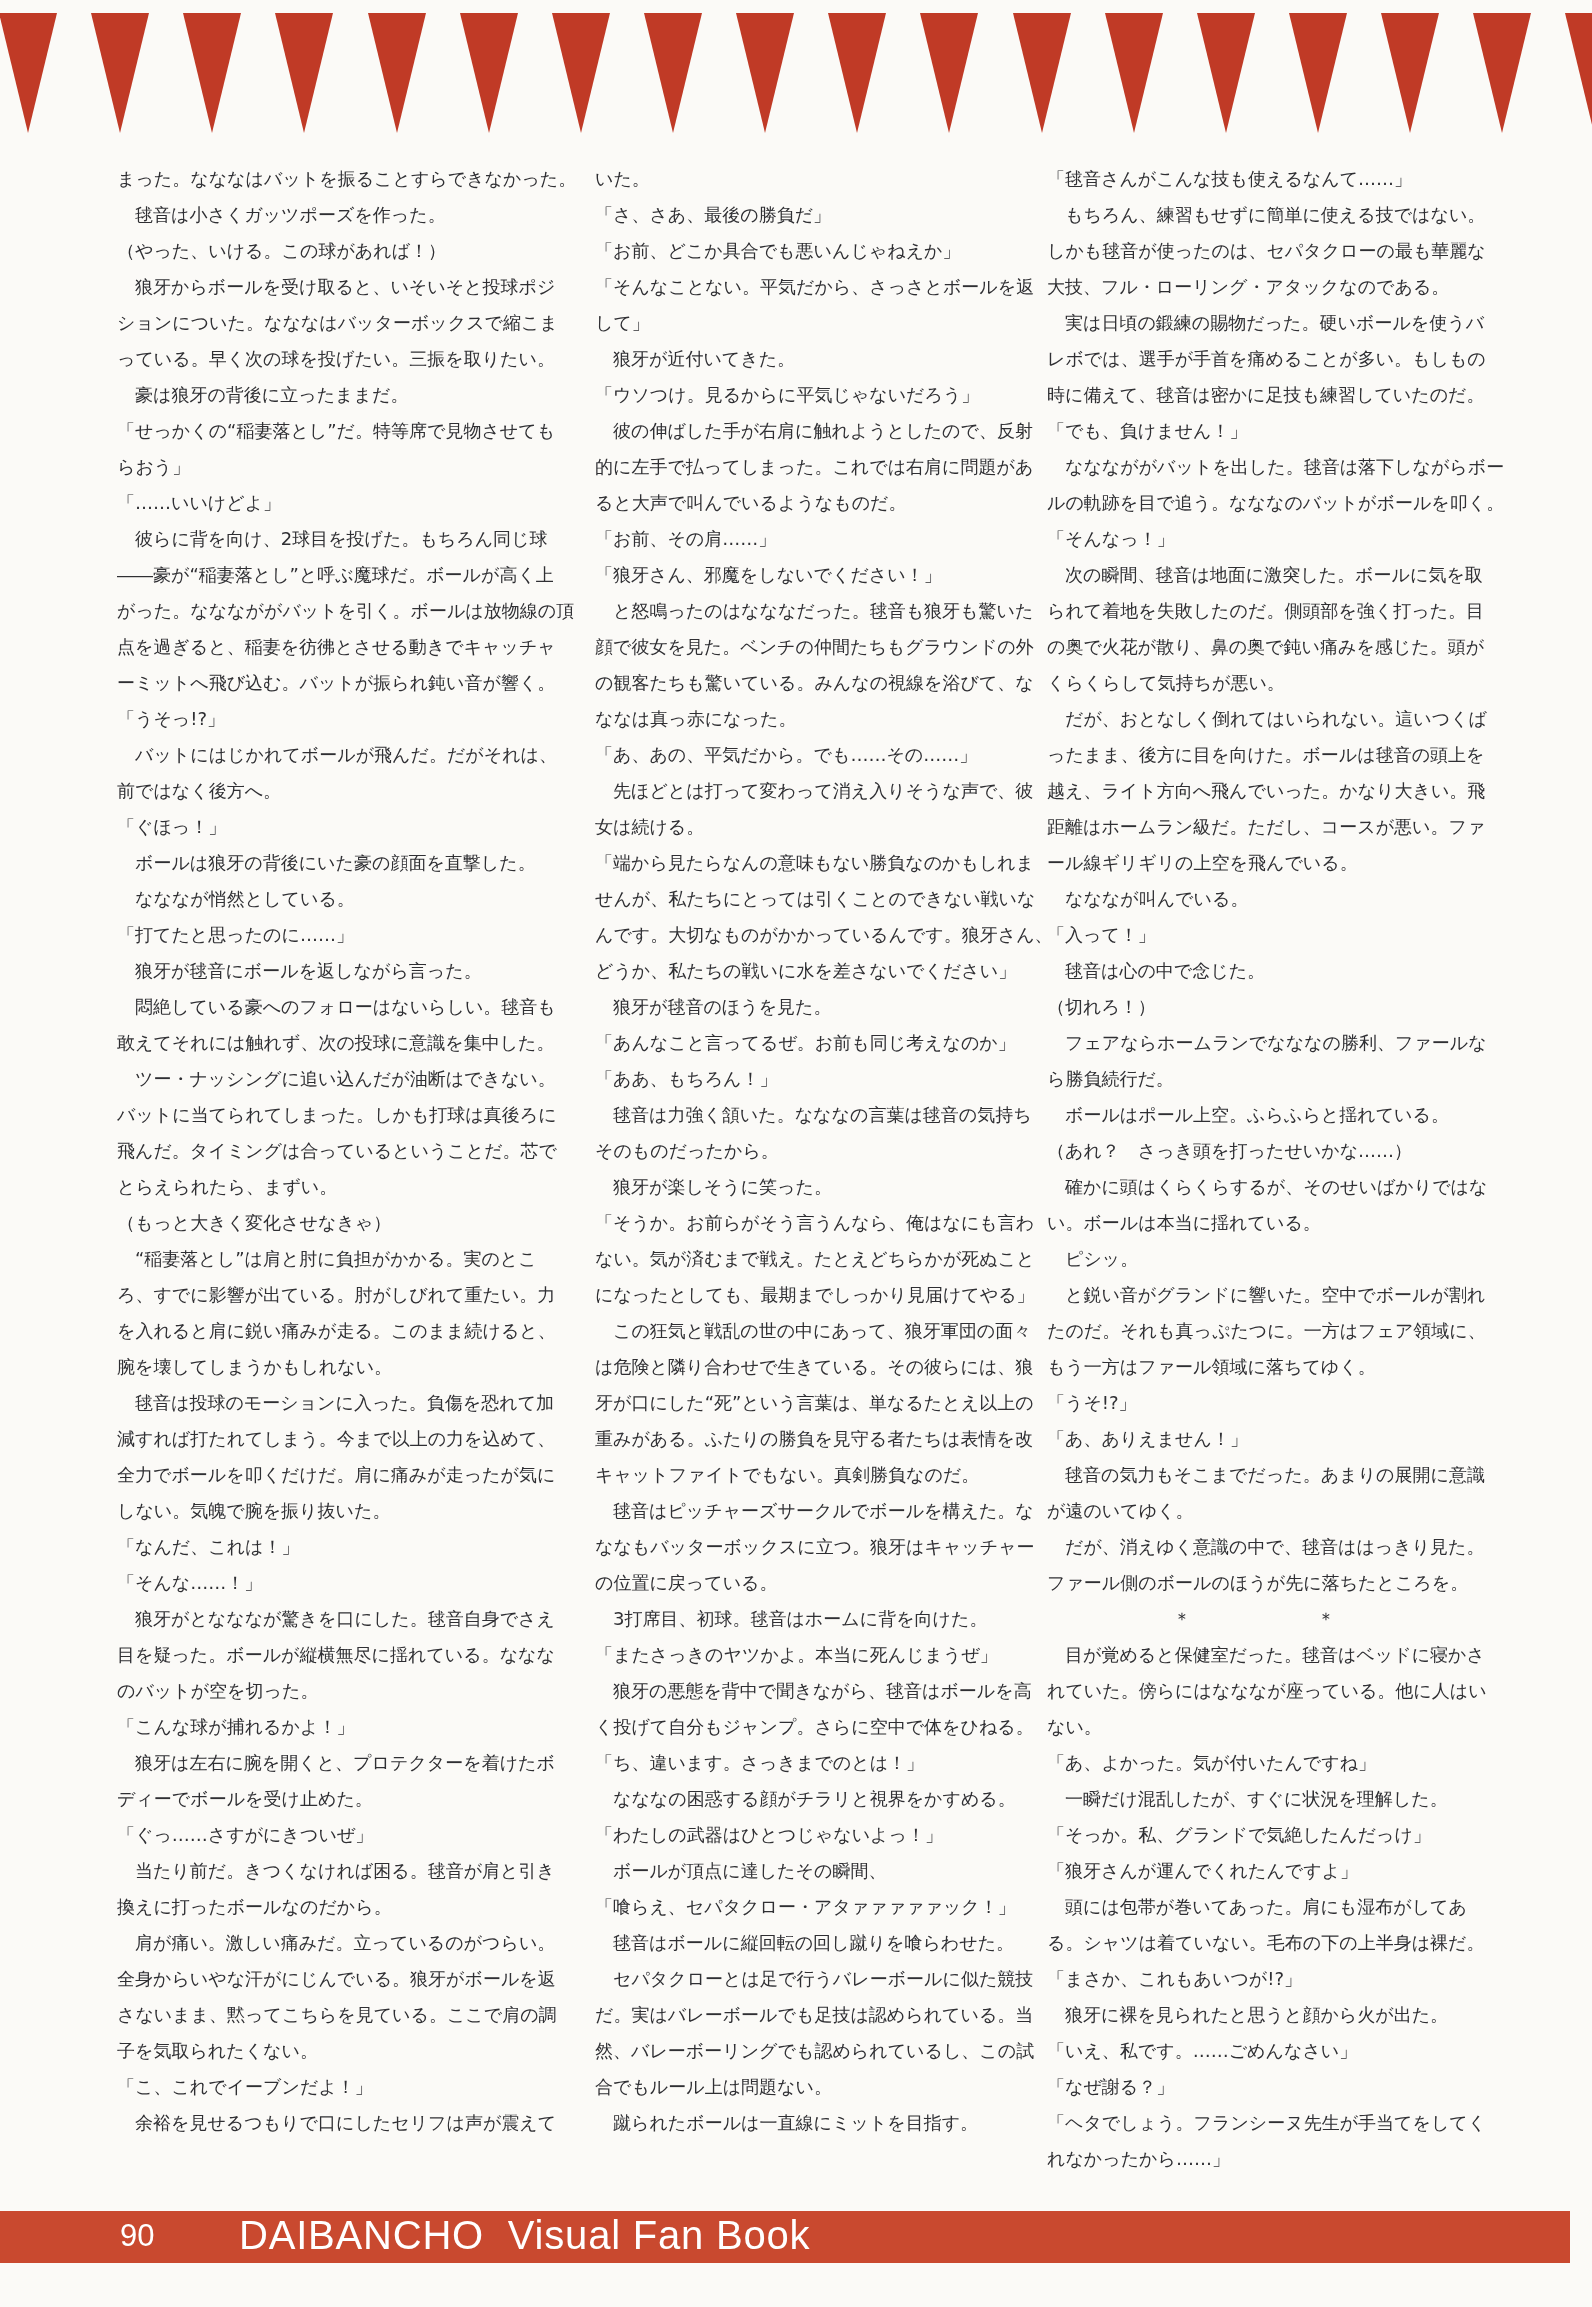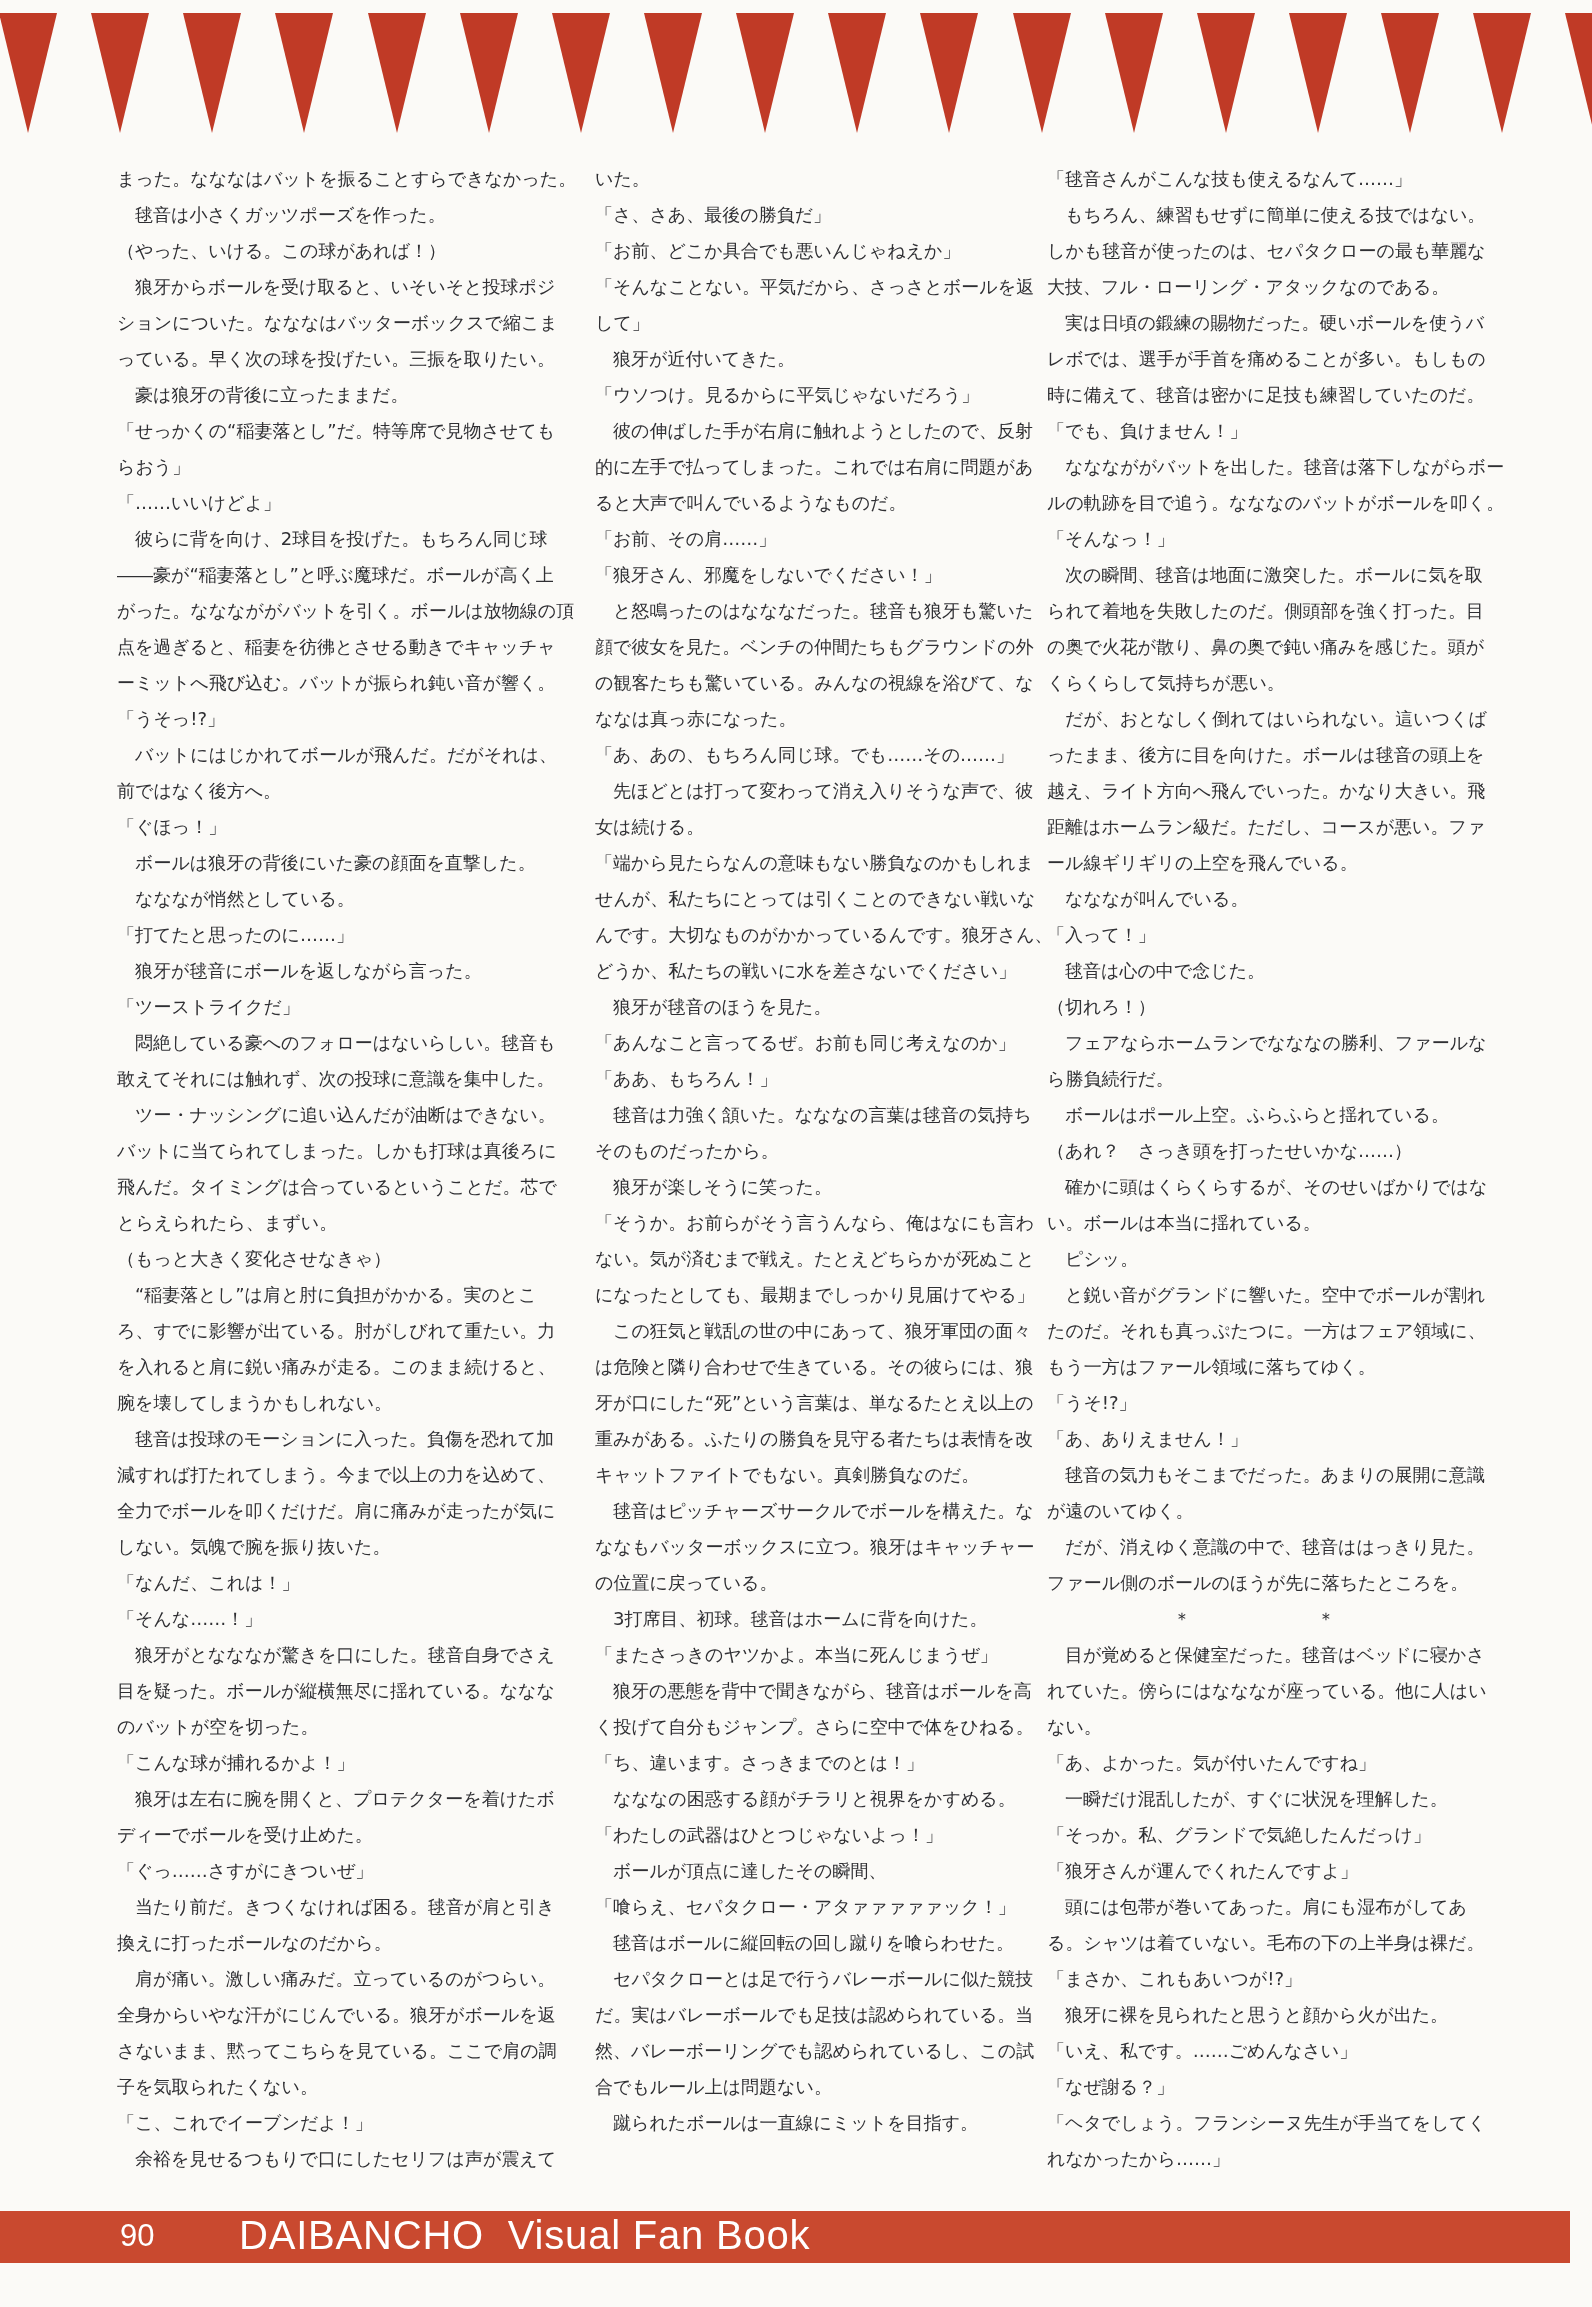--- a/index.html
+++ b/index.html
@@ -113,21 +113,20 @@
       <div class="line">点を過ぎると、稲妻を彷彿とさせる動きでキャッチャ</div>
       <div class="line">ーミットへ飛び込む。バットが振られ鈍い音が響く。</div>
       <div class="line">「うそっ!?」</div>
       <div class="line">　バットにはじかれてボールが飛んだ。だがそれは、</div>
       <div class="line">前ではなく後方へ。</div>
       <div class="line">「ぐほっ！」</div>
       <div class="line">　ボールは狼牙の背後にいた豪の顔面を直撃した。</div>
       <div class="line">　なななが悄然としている。</div>
       <div class="line">「打てたと思ったのに……」</div>
       <div class="line">　狼牙が毬音にボールを返しながら言った。</div>
-      <div class="line">「ツーストライクだ」</div>
       <div class="line">　悶絶している豪へのフォローはないらしい。毬音も</div>
       <div class="line">敢えてそれには触れず、次の投球に意識を集中した。</div>
       <div class="line">　ツー・ナッシングに追い込んだが油断はできない。</div>
       <div class="line">バットに当てられてしまった。しかも打球は真後ろに</div>
       <div class="line">飛んだ。タイミングは合っているということだ。芯で</div>
       <div class="line">とらえられたら、まずい。</div>
       <div class="line">（もっと大きく変化させなきゃ）</div>
       <div class="line">　“稲妻落とし”は肩と肘に負担がかかる。実のとこ</div>
       <div class="line">ろ、すでに影響が出ている。肘がしびれて重たい。力</div>
       <div class="line">を入れると肩に鋭い痛みが走る。このまま続けると、</div>
@@ -164,21 +163,21 @@
       <div class="line">「ウソつけ。見るからに平気じゃないだろう」</div>
       <div class="line">　彼の伸ばした手が右肩に触れようとしたので、反射</div>
       <div class="line">的に左手で払ってしまった。これでは右肩に問題があ</div>
       <div class="line">ると大声で叫んでいるようなものだ。</div>
       <div class="line">「お前、その肩……」</div>
       <div class="line">「狼牙さん、邪魔をしないでください！」</div>
       <div class="line">　と怒鳴ったのはなななだった。毬音も狼牙も驚いた</div>
       <div class="line">顔で彼女を見た。ベンチの仲間たちもグラウンドの外</div>
       <div class="line">の観客たちも驚いている。みんなの視線を浴びて、な</div>
       <div class="line">ななは真っ赤になった。</div>
-      <div class="line">「あ、あの、もちろん同じ球。でも……その……」</div>
+      <div class="line">「あ、あの、平気だから。でも……その……」</div>
       <div class="line">　先ほどとは打って変わって消え入りそうな声で、彼</div>
       <div class="line">女は続ける。</div>
       <div class="line">「端から見たらなんの意味もない勝負なのかもしれま</div>
       <div class="line">せんが、私たちにとっては引くことのできない戦いな</div>
       <div class="line">んです。大切なものがかかっているんです。狼牙さん、</div>
       <div class="line">どうか、私たちの戦いに水を差さないでください」</div>
       <div class="line">　狼牙が毬音のほうを見た。</div>
       <div class="line">「あんなこと言ってるぜ。お前も同じ考えなのか」</div>
       <div class="line">「ああ、もちろん！」</div>
       <div class="line">　毬音は力強く頷いた。なななの言葉は毬音の気持ち</div>

